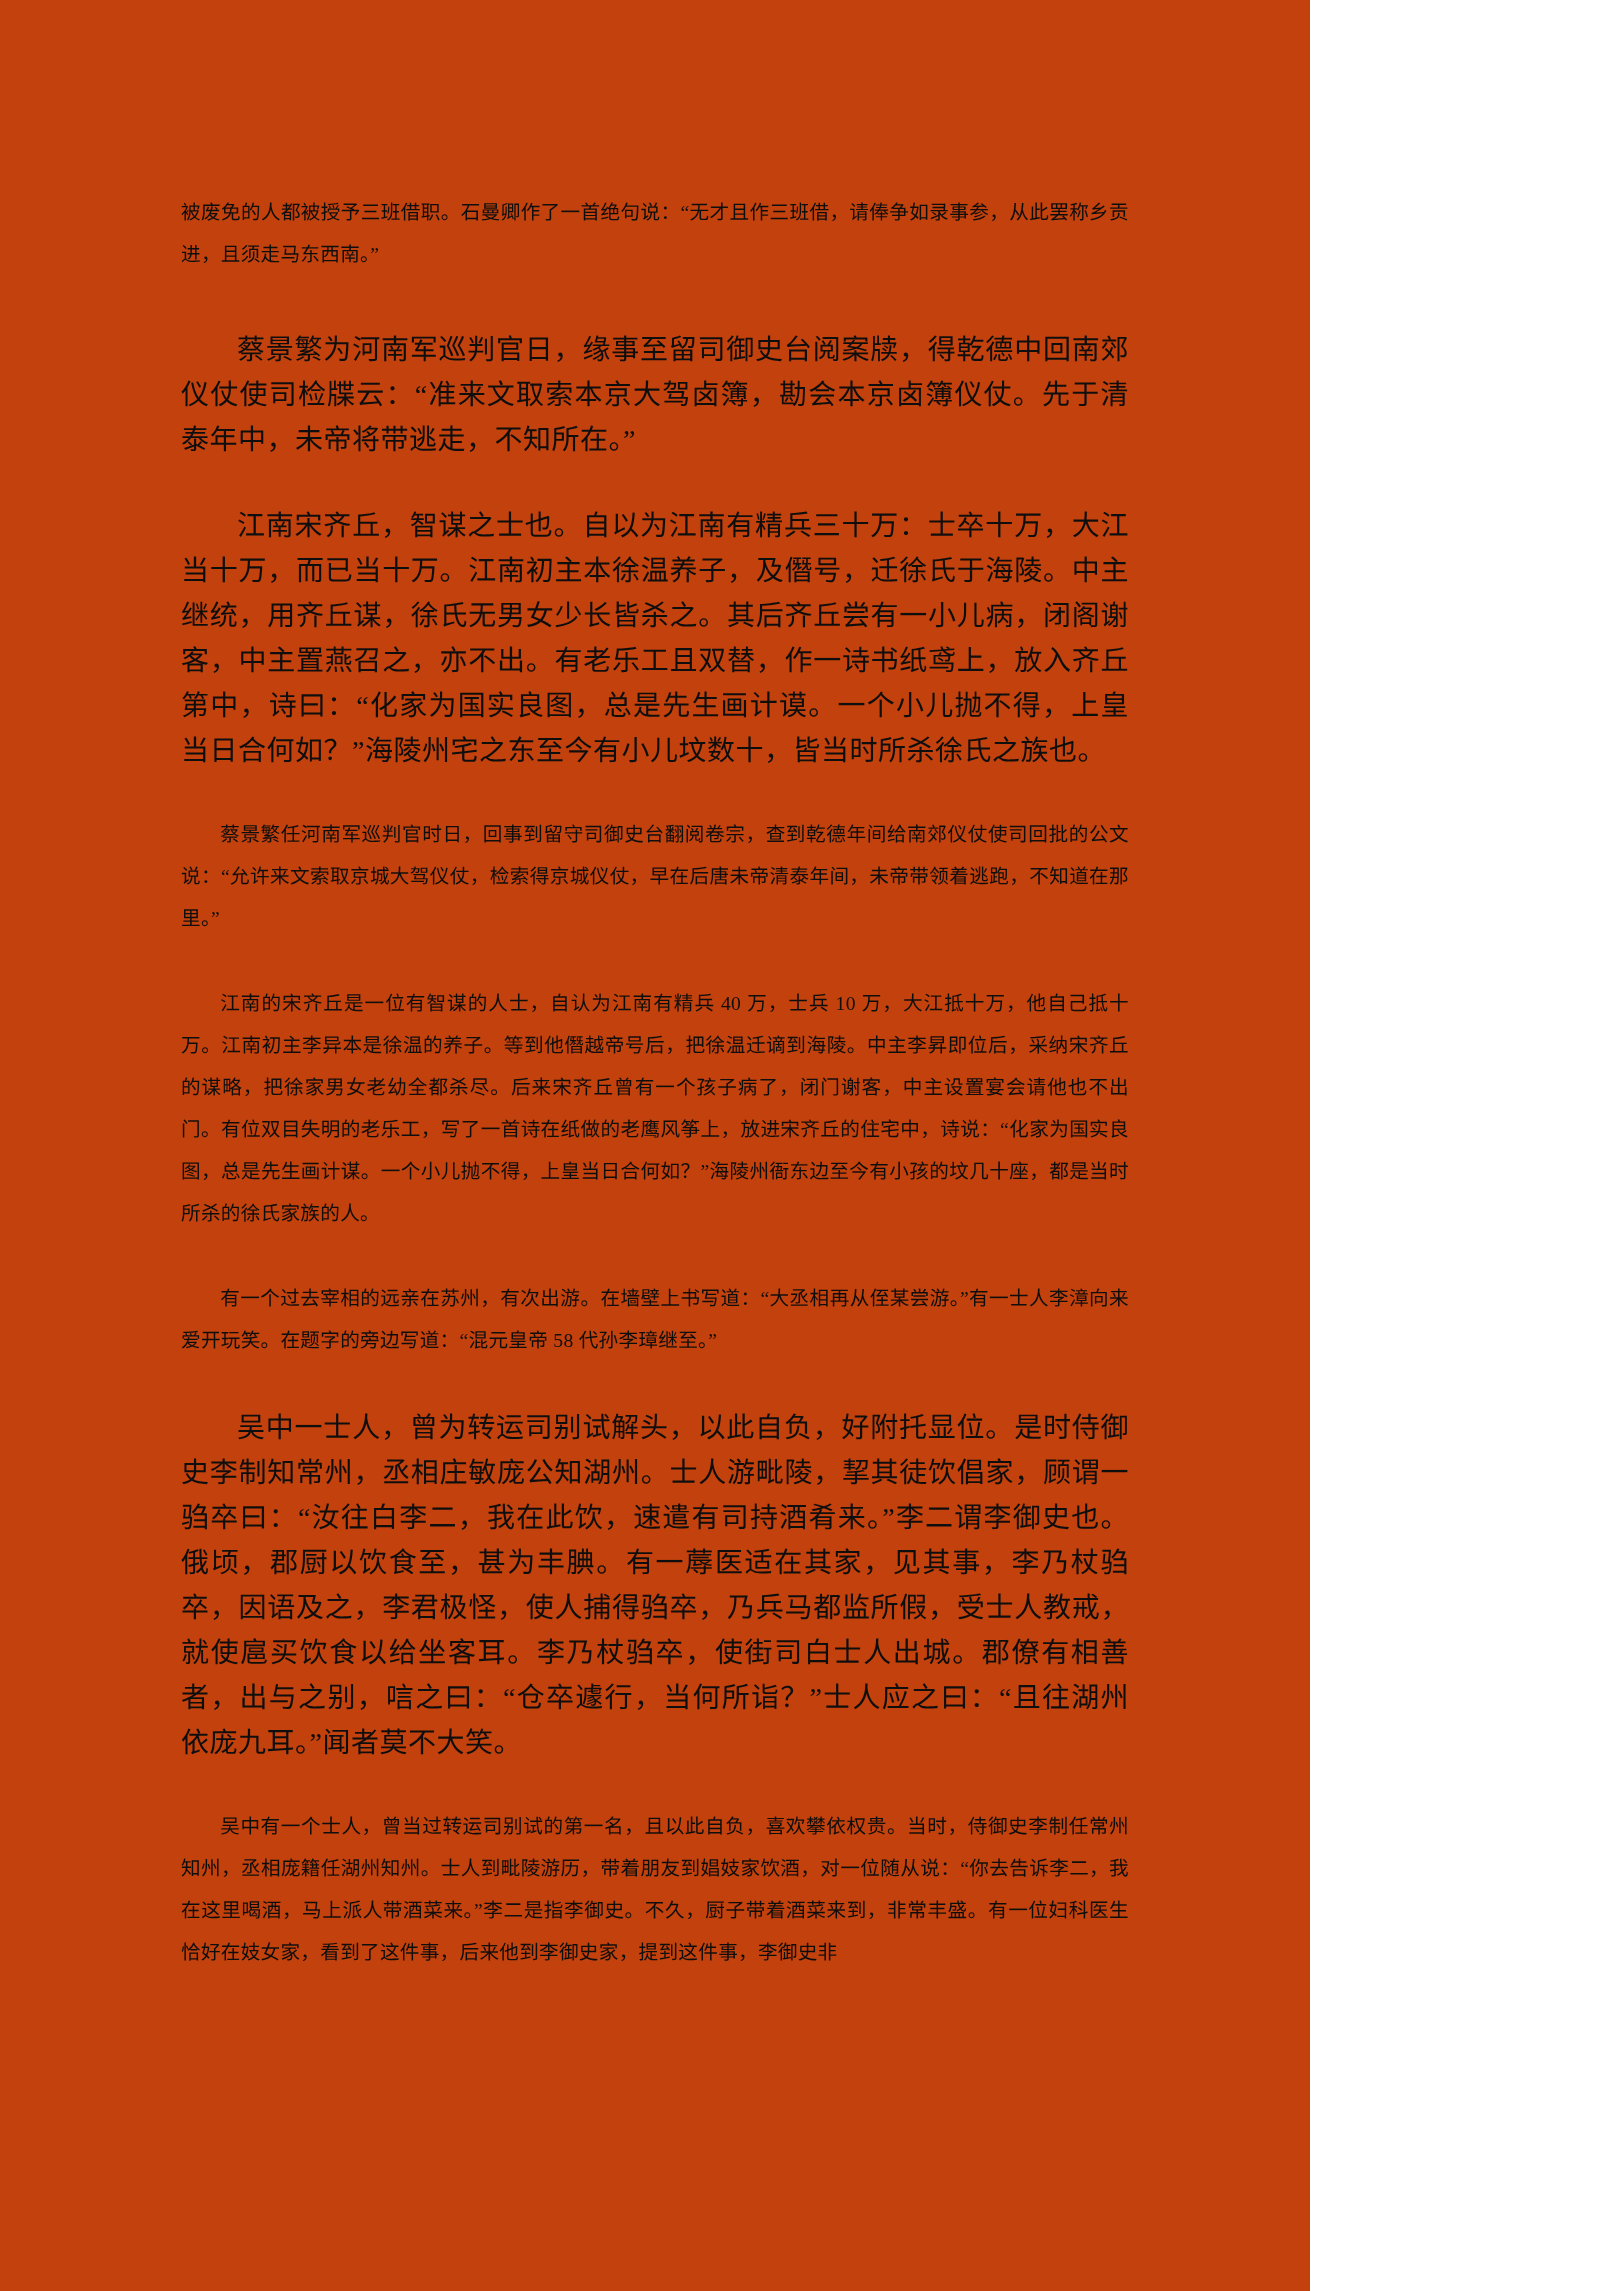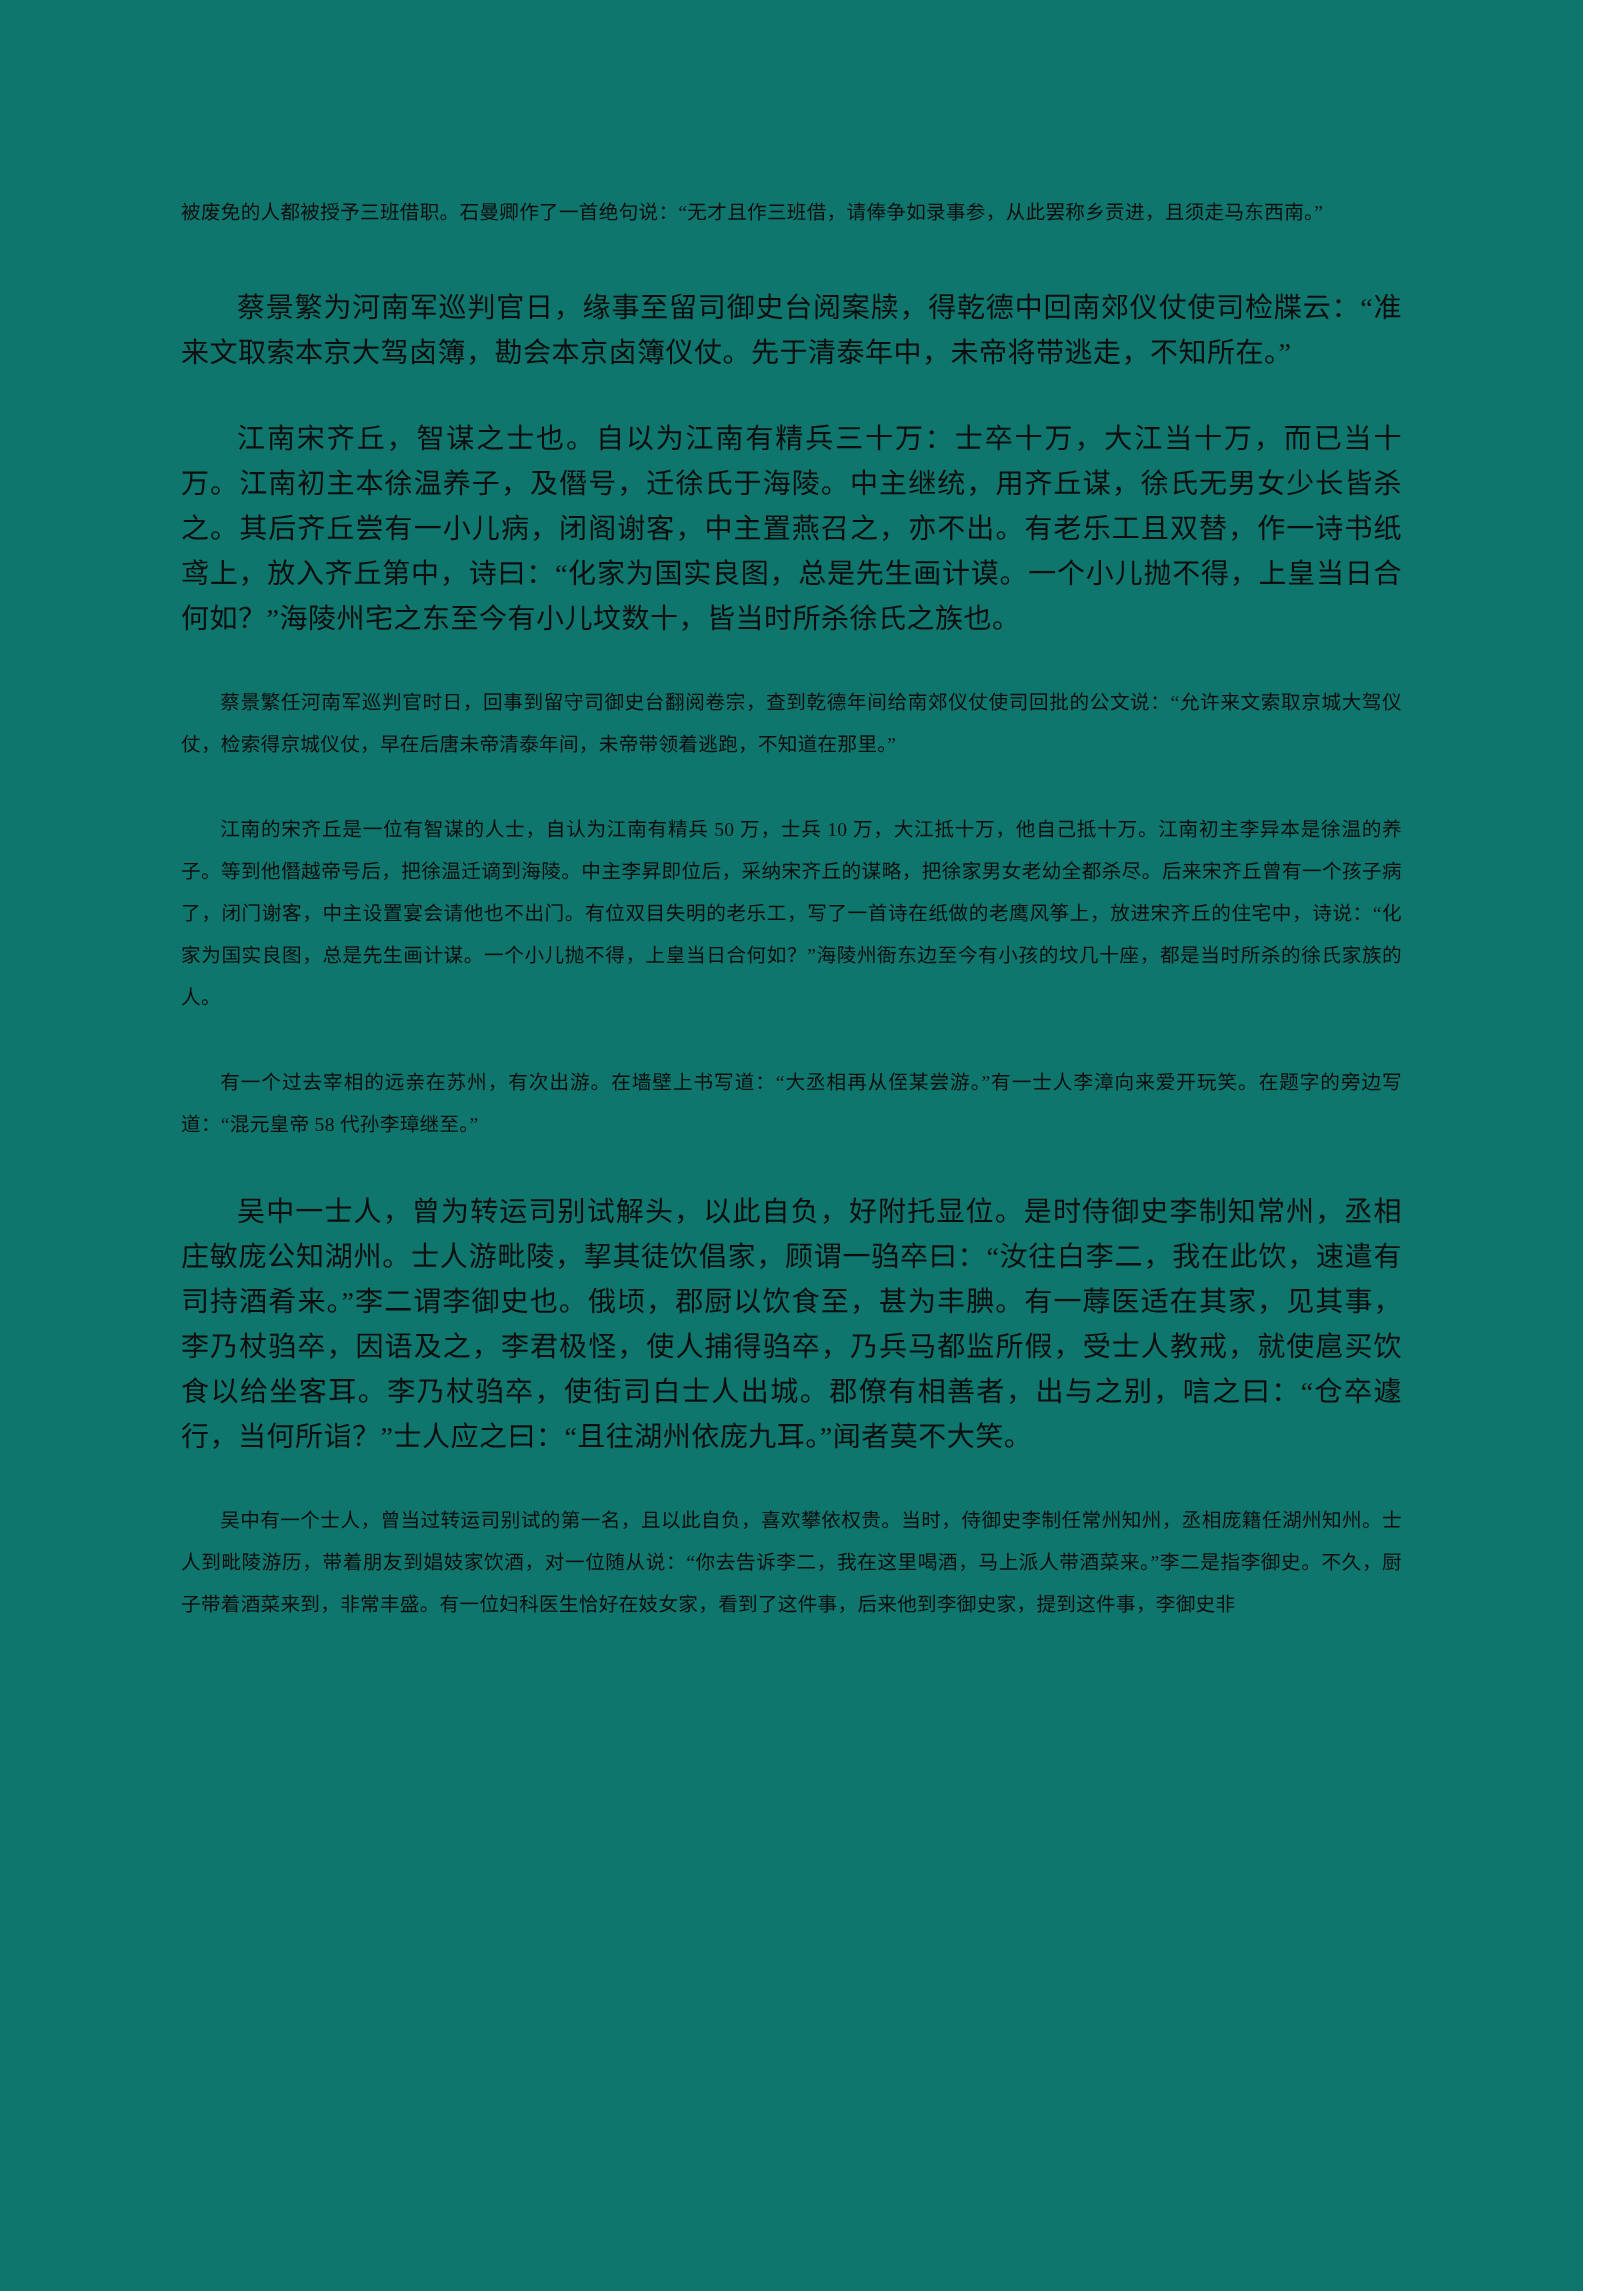--- a/index.html
+++ b/index.html
@@ -2,23 +2,23 @@
 <html lang="zh-CN"><head>
 <meta charset="utf-8">
 <style>
   html, body {
     margin: 0;
     padding: 0;
     background: #ffffff;
   }
   .page {
     position: relative;
-    width: 1583px;
+    width: 1310px;
     height: 2292px;
-    background: #0f766e;
+    background: #c2410c;
     overflow: hidden;
     box-sizing: border-box;
     padding: 192px 181px 0 181px;
     font-family: "Liberation Serif", "DejaVu Serif", serif;
     color: #0e0e0e;
   }
   .para {
     text-align: justify;
     text-justify: inter-ideograph;
     word-break: break-all;
@@ -52,21 +52,21 @@
 
 <div class="page">
   <p class="para translation no-indent first-para">被废免的人都被授予三班借职。石曼卿作了一首绝句说：“无才且作三班借，请俸争如录事参，从此罢称乡贡进，且须走马东西南。”</p>
 
   <p class="para classical indent">蔡景繁为河南军巡判官日，缘事至留司御史台阅案牍，得乾德中回南郊仪仗使司检牒云：“准来文取索本京大驾卤簿，勘会本京卤簿仪仗。先于清泰年中，未帝将带逃走，不知所在。”</p>
 
   <p class="para classical indent">江南宋齐丘，智谋之士也。自以为江南有精兵三十万：士卒十万，大江当十万，而已当十万。江南初主本徐温养子，及僭号，迁徐氏于海陵。中主继统，用齐丘谋，徐氏无男女少长皆杀之。其后齐丘尝有一小儿病，闭阁谢客，中主置燕召之，亦不出。有老乐工且双替，作一诗书纸鸢上，放入齐丘第中，诗曰：“化家为国实良图，总是先生画计谟。一个小儿抛不得，上皇当日合何如？”海陵州宅之东至今有小儿坟数十，皆当时所杀徐氏之族也。</p>
 
   <p class="para translation indent">蔡景繁任河南军巡判官时日，回事到留守司御史台翻阅卷宗，查到乾德年间给南郊仪仗使司回批的公文说：“允许来文索取京城大驾仪仗，检索得京城仪仗，早在后唐未帝清泰年间，未帝带领着逃跑，不知道在那里。”</p>
 
-  <p class="para translation indent">江南的宋齐丘是一位有智谋的人士，自认为江南有精兵 50 万，士兵 10 万，大江抵十万，他自己抵十万。江南初主李异本是徐温的养子。等到他僭越帝号后，把徐温迁谪到海陵。中主李昇即位后，采纳宋齐丘的谋略，把徐家男女老幼全都杀尽。后来宋齐丘曾有一个孩子病了，闭门谢客，中主设置宴会请他也不出门。有位双目失明的老乐工，写了一首诗在纸做的老鹰风筝上，放进宋齐丘的住宅中，诗说：“化家为国实良图，总是先生画计谋。一个小儿抛不得，上皇当日合何如？”海陵州衙东边至今有小孩的坟几十座，都是当时所杀的徐氏家族的人。</p>
+  <p class="para translation indent">江南的宋齐丘是一位有智谋的人士，自认为江南有精兵 40 万，士兵 10 万，大江抵十万，他自己抵十万。江南初主李异本是徐温的养子。等到他僭越帝号后，把徐温迁谪到海陵。中主李昇即位后，采纳宋齐丘的谋略，把徐家男女老幼全都杀尽。后来宋齐丘曾有一个孩子病了，闭门谢客，中主设置宴会请他也不出门。有位双目失明的老乐工，写了一首诗在纸做的老鹰风筝上，放进宋齐丘的住宅中，诗说：“化家为国实良图，总是先生画计谋。一个小儿抛不得，上皇当日合何如？”海陵州衙东边至今有小孩的坟几十座，都是当时所杀的徐氏家族的人。</p>
 
 
   <p class="para translation indent">有一个过去宰相的远亲在苏州，有次出游。在墙壁上书写道：“大丞相再从侄某尝游。”有一士人李漳向来爱开玩笑。在题字的旁边写道：“混元皇帝 58 代孙李璋继至。”</p>
 
   <p class="para classical indent">吴中一士人，曾为转运司别试解头，以此自负，好附托显位。是时侍御史李制知常州，丞相庄敏庞公知湖州。士人游毗陵，挈其徒饮倡家，顾谓一驺卒曰：“汝往白李二，我在此饮，速遣有司持酒肴来。”李二谓李御史也。俄顷，郡厨以饮食至，甚为丰腆。有一蓐医适在其家，见其事，李乃杖驺卒，因语及之，李君极怪，使人捕得驺卒，乃兵马都监所假，受士人教戒，就使扈买饮食以给坐客耳。李乃杖驺卒，使街司白士人出城。郡僚有相善者，出与之别，唁之曰：“仓卒遽行，当何所诣？”士人应之曰：“且往湖州依庞九耳。”闻者莫不大笑。</p>
 
   <p class="para translation indent">吴中有一个士人，曾当过转运司别试的第一名，且以此自负，喜欢攀依权贵。当时，侍御史李制任常州知州，丞相庞籍任湖州知州。士人到毗陵游历，带着朋友到娼妓家饮酒，对一位随从说：“你去告诉李二，我在这里喝酒，马上派人带酒菜来。”李二是指李御史。不久，厨子带着酒菜来到，非常丰盛。有一位妇科医生恰好在妓女家，看到了这件事，后来他到李御史家，提到这件事，李御史非</p>
 </div>
 
 

